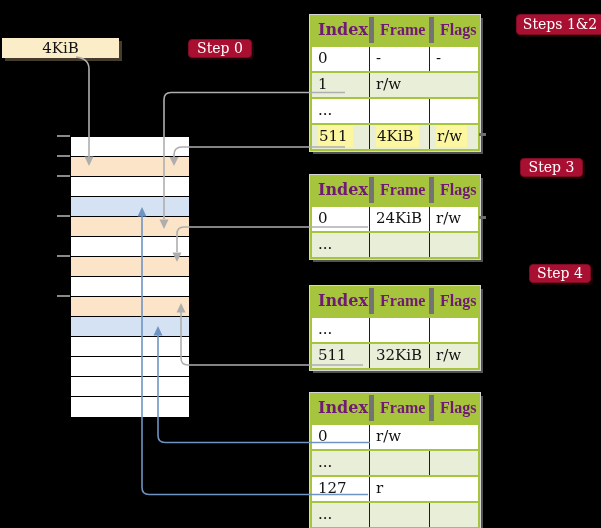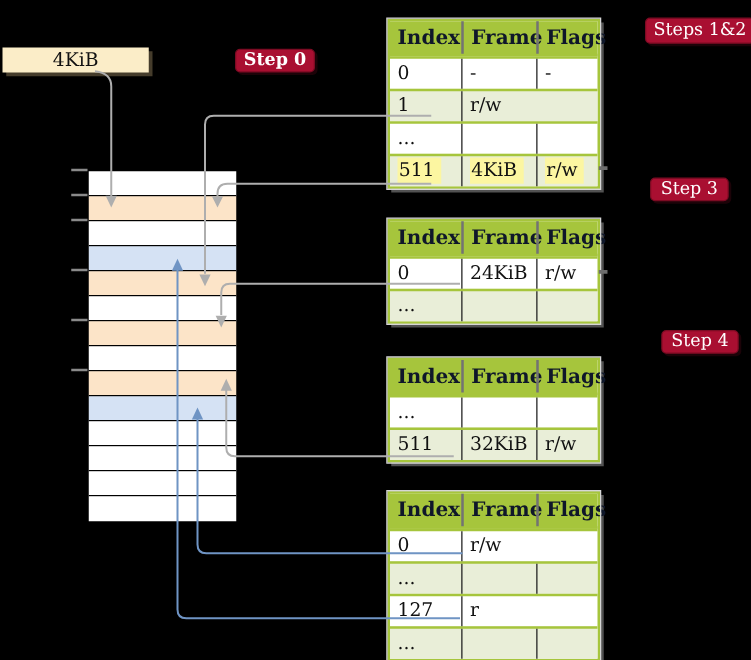--- a/index.html
+++ b/index.html
@@ -8,43 +8,43 @@
 
   
   .pointer-box{position:absolute;left:2px;top:38px;width:117px;height:20px;
     background:var(--cream);color:#111;font-size:15px;line-height:20px;text-align:center;
     box-shadow:3px 3px 0 #453c2b;}
 
   
   .badge{position:absolute;background:var(--crimson);color:#fff;font-size:14px;
     line-height:17px;text-align:center;border:1px solid #7c0b23;border-radius:4px;
     box-shadow:2px 2px 0 #1c0308;padding:0 2px;}
-  .badge.b0{left:188px;top:39px;width:58px;height:17px;font-weight:bold;}
+  .badge.b0{left:188px;top:39px;width:58px;height:17px;}
   .badge.b12{left:516px;top:14px;width:82px;height:19px;line-height:19px;}
-  .badge.b3{left:520px;top:142px;width:57px;height:17px;}
+  .badge.b3{left:520px;top:158px;width:57px;height:17px;}
   .badge.b4{left:529px;top:264px;width:56px;height:17px;}
 
   
   .memcol{position:absolute;left:70px;top:136px;width:120px;height:281px;
     border:1px solid #000;box-sizing:border-box;}
   .mcell{width:100%;height:20px;box-sizing:border-box;border-bottom:1px solid #000;}
   .mcell:last-child{border-bottom:none;}
   .mcell-white{background:var(--white);}
   .mcell-peach{background:var(--peach);}
   .mcell-blue{background:var(--blue);}
   .tick{position:absolute;left:57px;width:13px;height:2px;background:#8a8a8a;}
 
   
   .ptable{position:absolute;left:310px;width:166px;background:#fff;
     border:2px solid var(--olive);outline:1px solid #d6d6d6;
     box-shadow:3px 3px 0 rgba(150,150,150,.55);}
   .thead{display:flex;height:26px;background:var(--olive);border-bottom:2px solid var(--olive);}
-  .th{box-sizing:border-box;color:#0f172a;font-weight:bold;font-size:16px;line-height:26px;
+  .th{box-sizing:border-box;color:#701a75;font-weight:bold;font-size:16px;line-height:26px;
       padding-left:6px;}
-  .th+ .th{border-left:2px solid #737373;}
+  .th+ .th{border-left:5px solid #737373;font-family:Liberation Serif, serif;}
   .trow{display:flex;height:24px;border-top:2px solid var(--olive);}
   .trow:first-of-type{border-top:none;}
   .trow.shade{background:var(--green-row);}
   .td{box-sizing:border-box;color:#111;font-size:15px;line-height:23px;padding-left:6px;}
   .td+ .td{border-left:1px solid #1d1d1d;}
   .c1{width:57px;}.c2{width:60px;}.c3{width:49px;}
   .trow .c1{width:57px;}.trow .c2{width:60px;}.trow .c3{width:49px;}
   .hl{background:var(--yellow);padding:1px 5px 2px 1px;}
   .t1{top:15px;} .t2{top:175px;} .t3{top:286px;} .t4{top:393px;}
 

